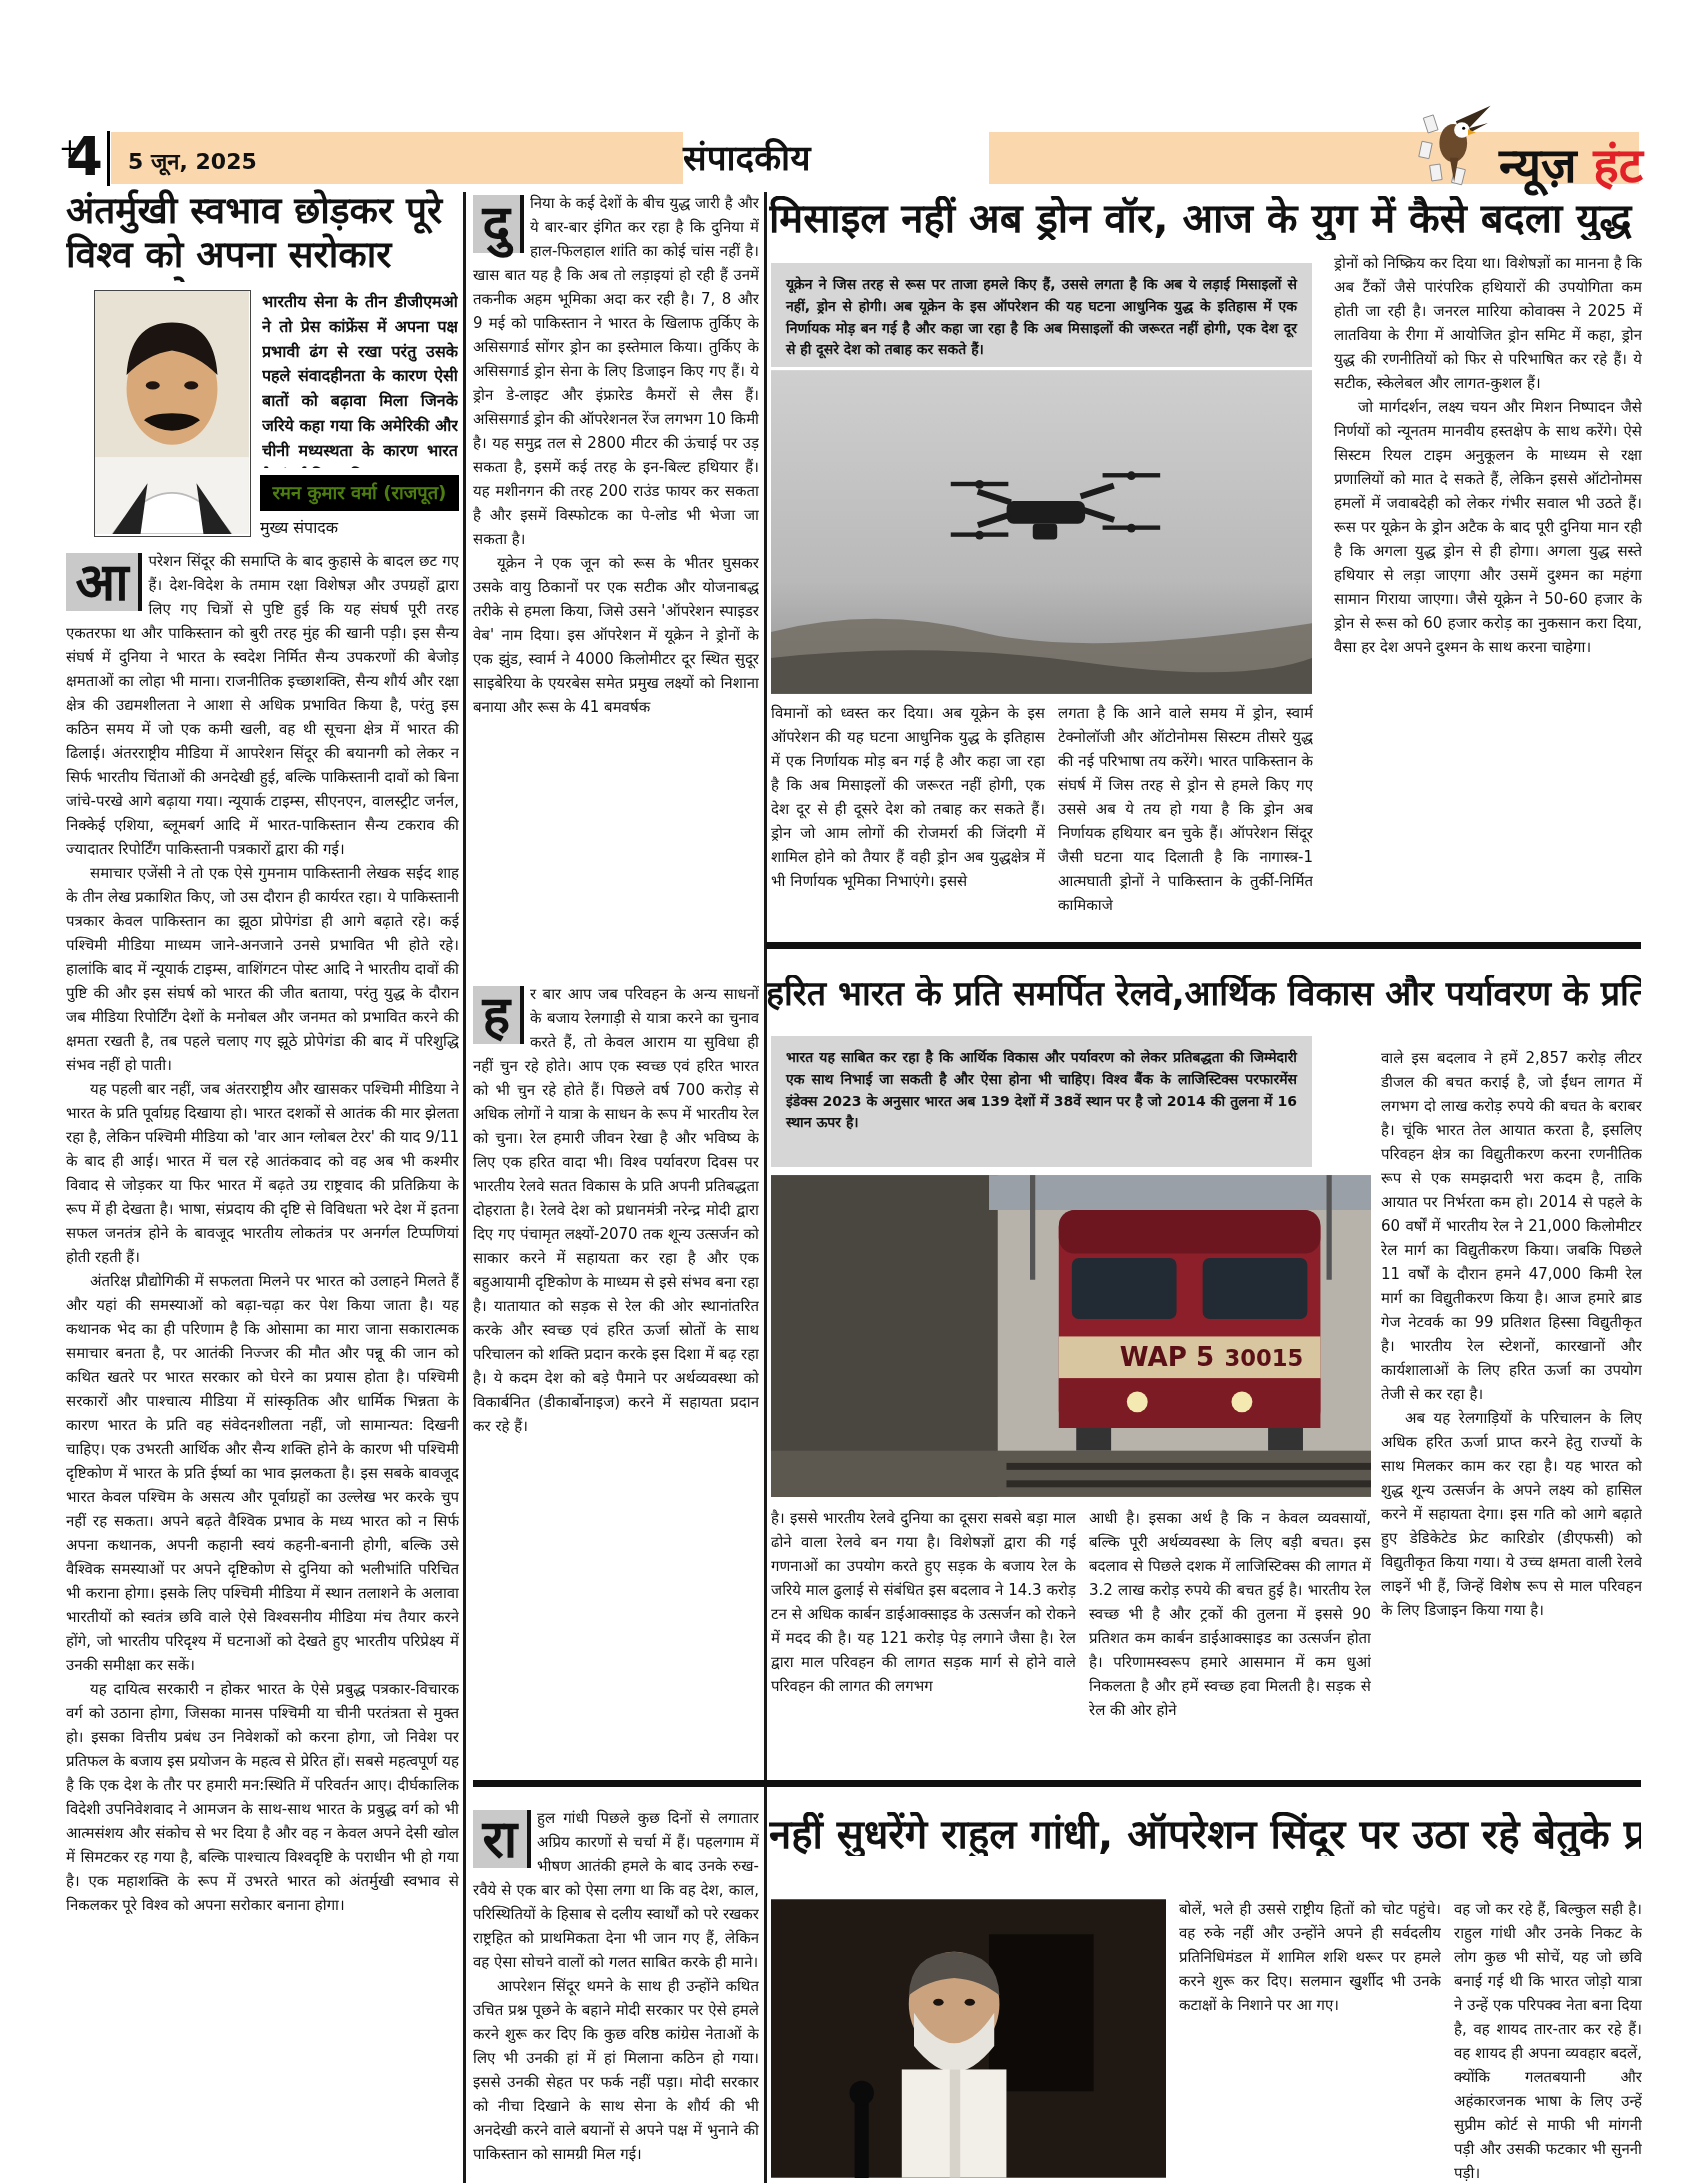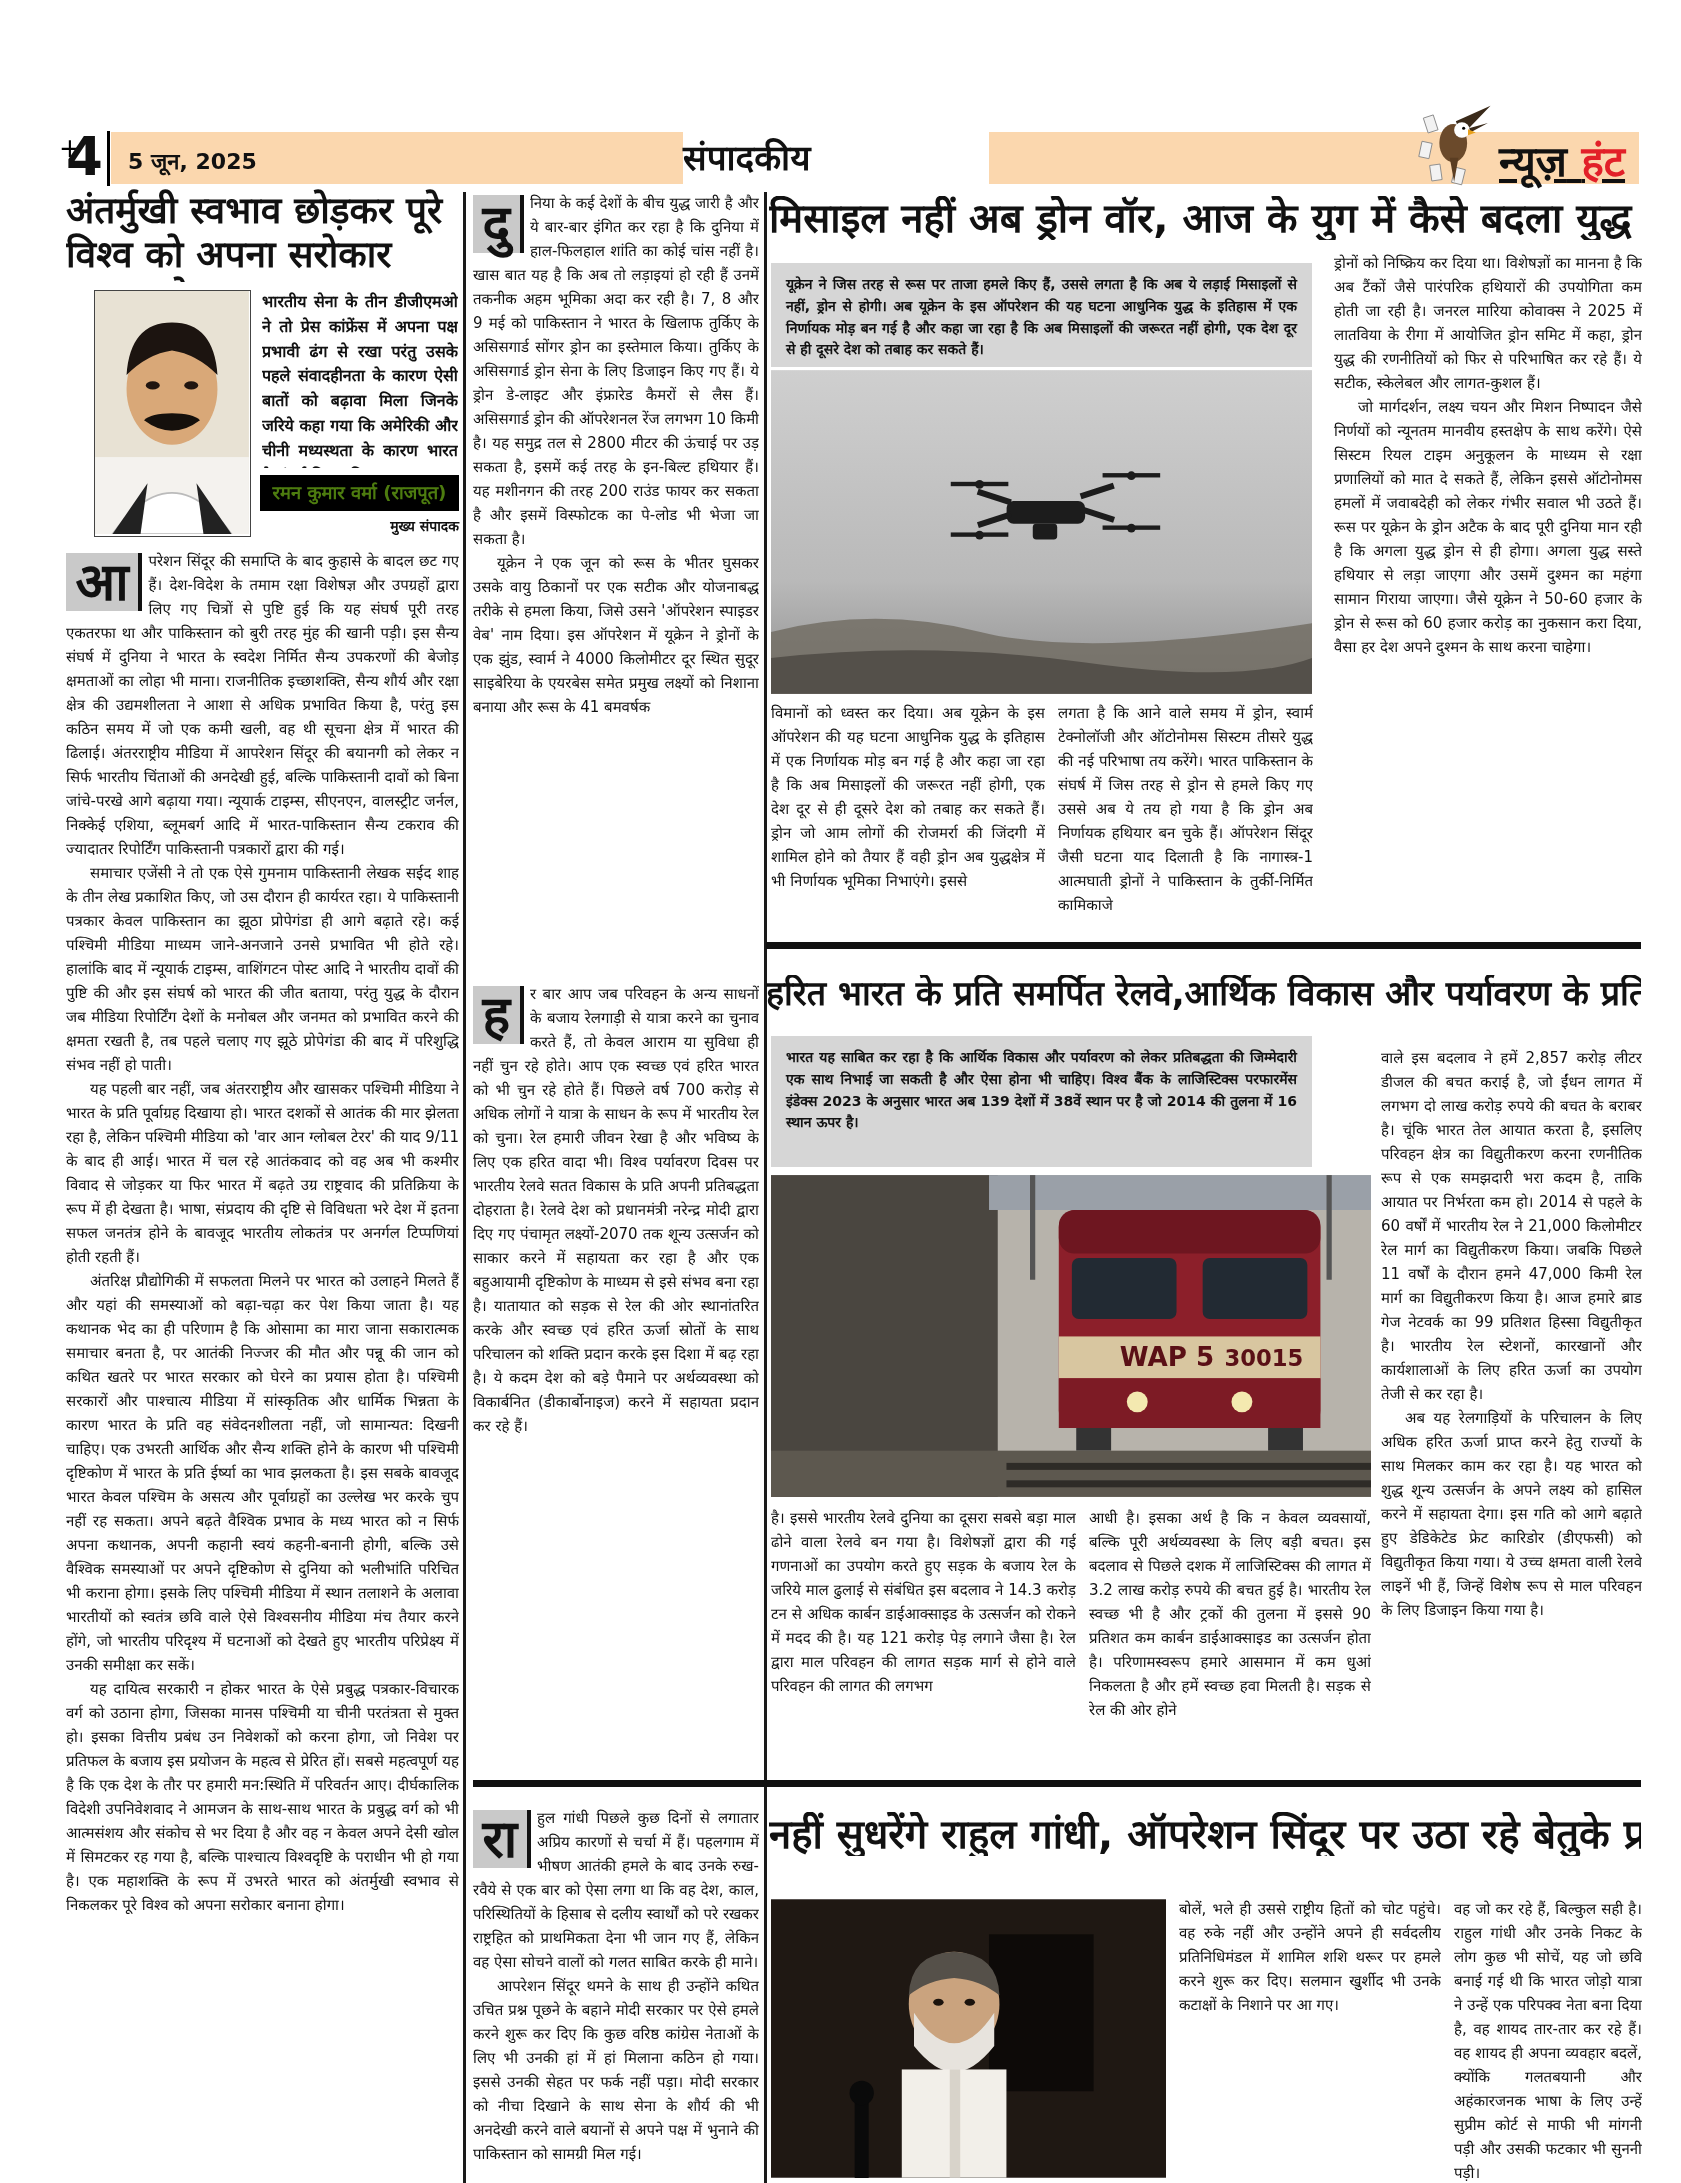--- a/index.html
+++ b/index.html
@@ -7,41 +7,41 @@
     width:1681px;height:2598px;position:relative;background:#ffffff;
     font-family:"DejaVu Sans",sans-serif;color:#111;
   }
   .abs{position:absolute;}
   
   .band{background:#fbd7ae;}
   .pagenum{font-size:53px;font-weight:bold;line-height:1;}
   .vbar{background:#000;}
   .date{font-size:22px;font-weight:bold;}
   .sectionbox{background:#fff;text-align:left;font-weight:bold;font-size:35px;line-height:58px;}
-  .masthead{font-size:42px;font-weight:bold;white-space:nowrap;text-decoration:underline;}
+  .masthead{font-size:48px;font-weight:bold;white-space:nowrap;}
   .masthead .red{color:#e22028;}
   
   .vrule{background:#1a1a1a;width:2.6px;}
   .hrule{background:#111;}
   
   .headline1{font-size:37px;font-weight:bold;line-height:1.18;}
   .headline-big{font-size:40px;font-weight:bold;line-height:1.1;text-align:center;white-space:nowrap;overflow:hidden;}
   .headline-rail{font-size:34px;font-weight:bold;line-height:1.1;text-align:center;white-space:nowrap;overflow:hidden;}
   
   .col{font-size:15px;line-height:24px;text-align:justify;overflow:hidden;}
   .col p{margin:0 0 0 0;text-indent:24px;}
   .col p.first{text-indent:0;}
   .dropcap{
     float:left;background:#c9c9c9;font-weight:bold;font-size:52px;line-height:1.05;
     padding:2.6px 9.6px 0.9px 9.6px;margin:3.5px 6.1px 0 0;border-right:4.4px solid #111;
   }
   .introtext{font-size:16px;font-weight:bold;line-height:1.55;text-align:justify;overflow:hidden;}
   .graybox{background:#d6d6d6;font-size:14px;font-weight:bold;line-height:1.55;text-align:justify;padding:11.4px 15px;box-sizing:border-box;overflow:hidden;}
   .bylinebar{background:#000;color:#4d7c0f;text-align:center;font-weight:bold;font-size:18.3px;line-height:36px;overflow:hidden;}
-  .bylinerole{text-align:right;font-weight:bold;font-size:14px;}
+  .bylinerole{text-align:left;font-weight:normal;font-size:16px;}
   .photoframe{border:1.7px solid #444;box-sizing:border-box;overflow:hidden;}
   .cropmark{font-size:26px;font-weight:normal;color:#000;line-height:1;}
 </style>
 </head>
 <body>
 
 <div class="abs cropmark" style="left:59px;top:135px;">+</div>
 <div class="abs cropmark" style="left:1616px;top:135px;">+</div>
 
 <div class="abs band" style="left:111px;top:132px;width:1528px;height:52px;"></div>

